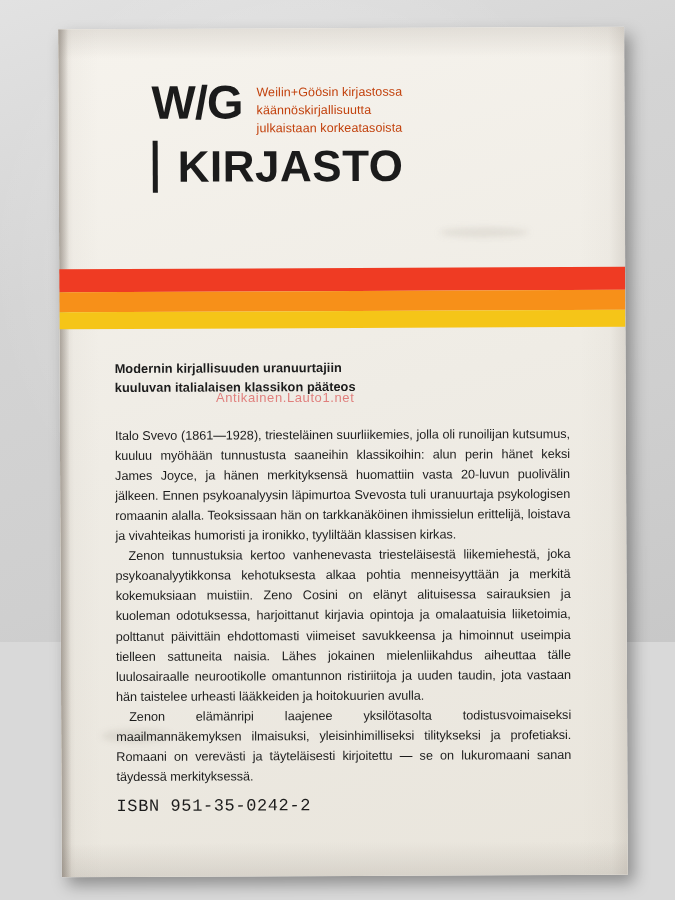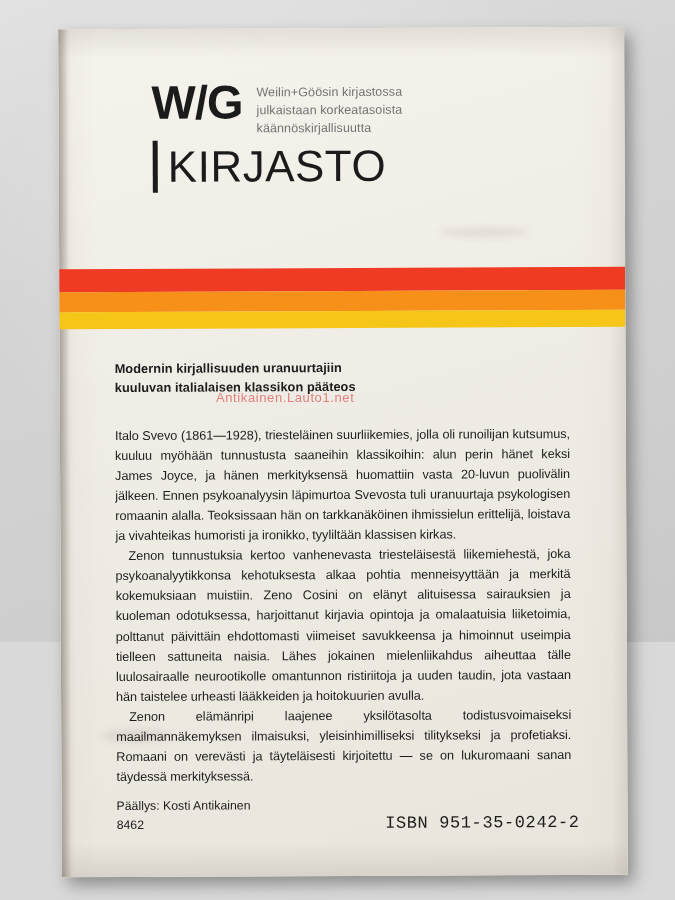--- a/index.html
+++ b/index.html
@@ -81,41 +81,42 @@
     white-space: nowrap;
   }
   #wg .slash {
     font-weight: bold;
   }
   #tagline {
     margin-left: 14px;
     padding-top: 4px;
     font-size: 12.5px;
     line-height: 1.43;
-    color: #737373;
+    color: #c2410c;
     letter-spacing: 0.1px;
   }
   #kirjasto-row {
     display: flex;
     align-items: center;
     margin-top: 2px;
   }
   #vbar {
     width: 5px;
     height: 52px;
     background: #1b1b1b;
     margin-right: 10px;
     margin-left: 1px;
   }
   #kirjasto {
-    font-weight: normal;
+    font-weight: bold;
     font-size: 44px;
     letter-spacing: 0.5px;
     color: #1b1b1b;
     line-height: 1;
+    margin-left: 10px;
   }
 
   
   #bands {
     position: absolute;
     left: 0; right: 0;
     top: 240px;
     height: 60px;
   }
   .band { position: absolute; left: 0; right: 0; }
@@ -198,22 +199,22 @@
     <div id="spine-shadow"></div>
 
     <div class="wear" style="left:40px; top:700px; width:70px; height:14px;"></div>
     <div class="wear" style="left:380px; top:200px; width:90px; height:10px;"></div>
 
     <div id="logo-block">
       <div id="wg-row">
         <div id="wg"><span>W</span><span class="slash">/</span><span>G</span></div>
         <div id="tagline">
           <div>Weilin+Göösin kirjastossa</div>
+          <div>käännöskirjallisuutta</div>
           <div>julkaistaan korkeatasoista</div>
-          <div>käännöskirjallisuutta</div>
         </div>
       </div>
       <div id="kirjasto-row">
         <div id="vbar"></div>
         <div id="kirjasto">KIRJASTO</div>
       </div>
     </div>
 
     <div id="bands">
       <div class="band" id="band-red"></div>
@@ -225,24 +226,20 @@
       <div id="subhead">
         <div>Modernin kirjallisuuden uranuurtajiin</div>
         <div>kuuluvan italialaisen klassikon pääteos</div>
       </div>
       <p class="para">Italo Svevo (1861—1928), triesteläinen suurliikemies, jolla oli runoilijan kutsumus, kuuluu myöhään tunnustusta saaneihin klassikoihin: alun perin hänet keksi James Joyce, ja hänen merkityksensä huomattiin vasta 20-luvun puolivälin jälkeen. Ennen psykoanalyysin läpimurtoa Svevosta tuli uranuurtaja psykologisen romaanin alalla. Teoksissaan hän on tarkkanäköinen ihmissielun erittelijä, loistava ja vivahteikas humoristi ja ironikko, tyyliltään klassisen kirkas.</p>
       <p class="para indent">Zenon tunnustuksia kertoo vanhenevasta triesteläisestä liikemiehestä, joka psykoanalyytikkonsa kehotuksesta alkaa pohtia menneisyyttään ja merkitä kokemuksiaan muistiin. Zeno Cosini on elänyt alituisessa sairauksien ja kuoleman odotuksessa, harjoittanut kirjavia opintoja ja omalaatuisia liiketoimia, polttanut päivittäin ehdottomasti viimeiset savukkeensa ja himoinnut useimpia tielleen sattuneita naisia. Lähes jokainen mielenliikahdus aiheuttaa tälle luulosairaalle neurootikolle omantunnon ristiriitoja ja uuden taudin, jota vastaan hän taistelee urheasti lääkkeiden ja hoitokuurien avulla.</p>
       <p class="para indent">Zenon elämänripi laajenee yksilötasolta todistusvoimaiseksi maailmannäkemyksen ilmaisuksi, yleisinhimilliseksi tilitykseksi ja profetiaksi. Romaani on verevästi ja täyteläisesti kirjoitettu — se on lukuromaani sanan täydessä merkityksessä.</p>
     </div>
 
     <div id="footer">
-      <div id="credits">
-        <div>Päällys: Kosti Antikainen</div>
-        <div>8462</div>
-      </div>
       <div id="isbn">ISBN 951-35-0242-2</div>
     </div>
 
   </div>
 
   <div id="watermark">Antikainen.Lauto1.net</div>
 
 </div>
 
 </body></html>

